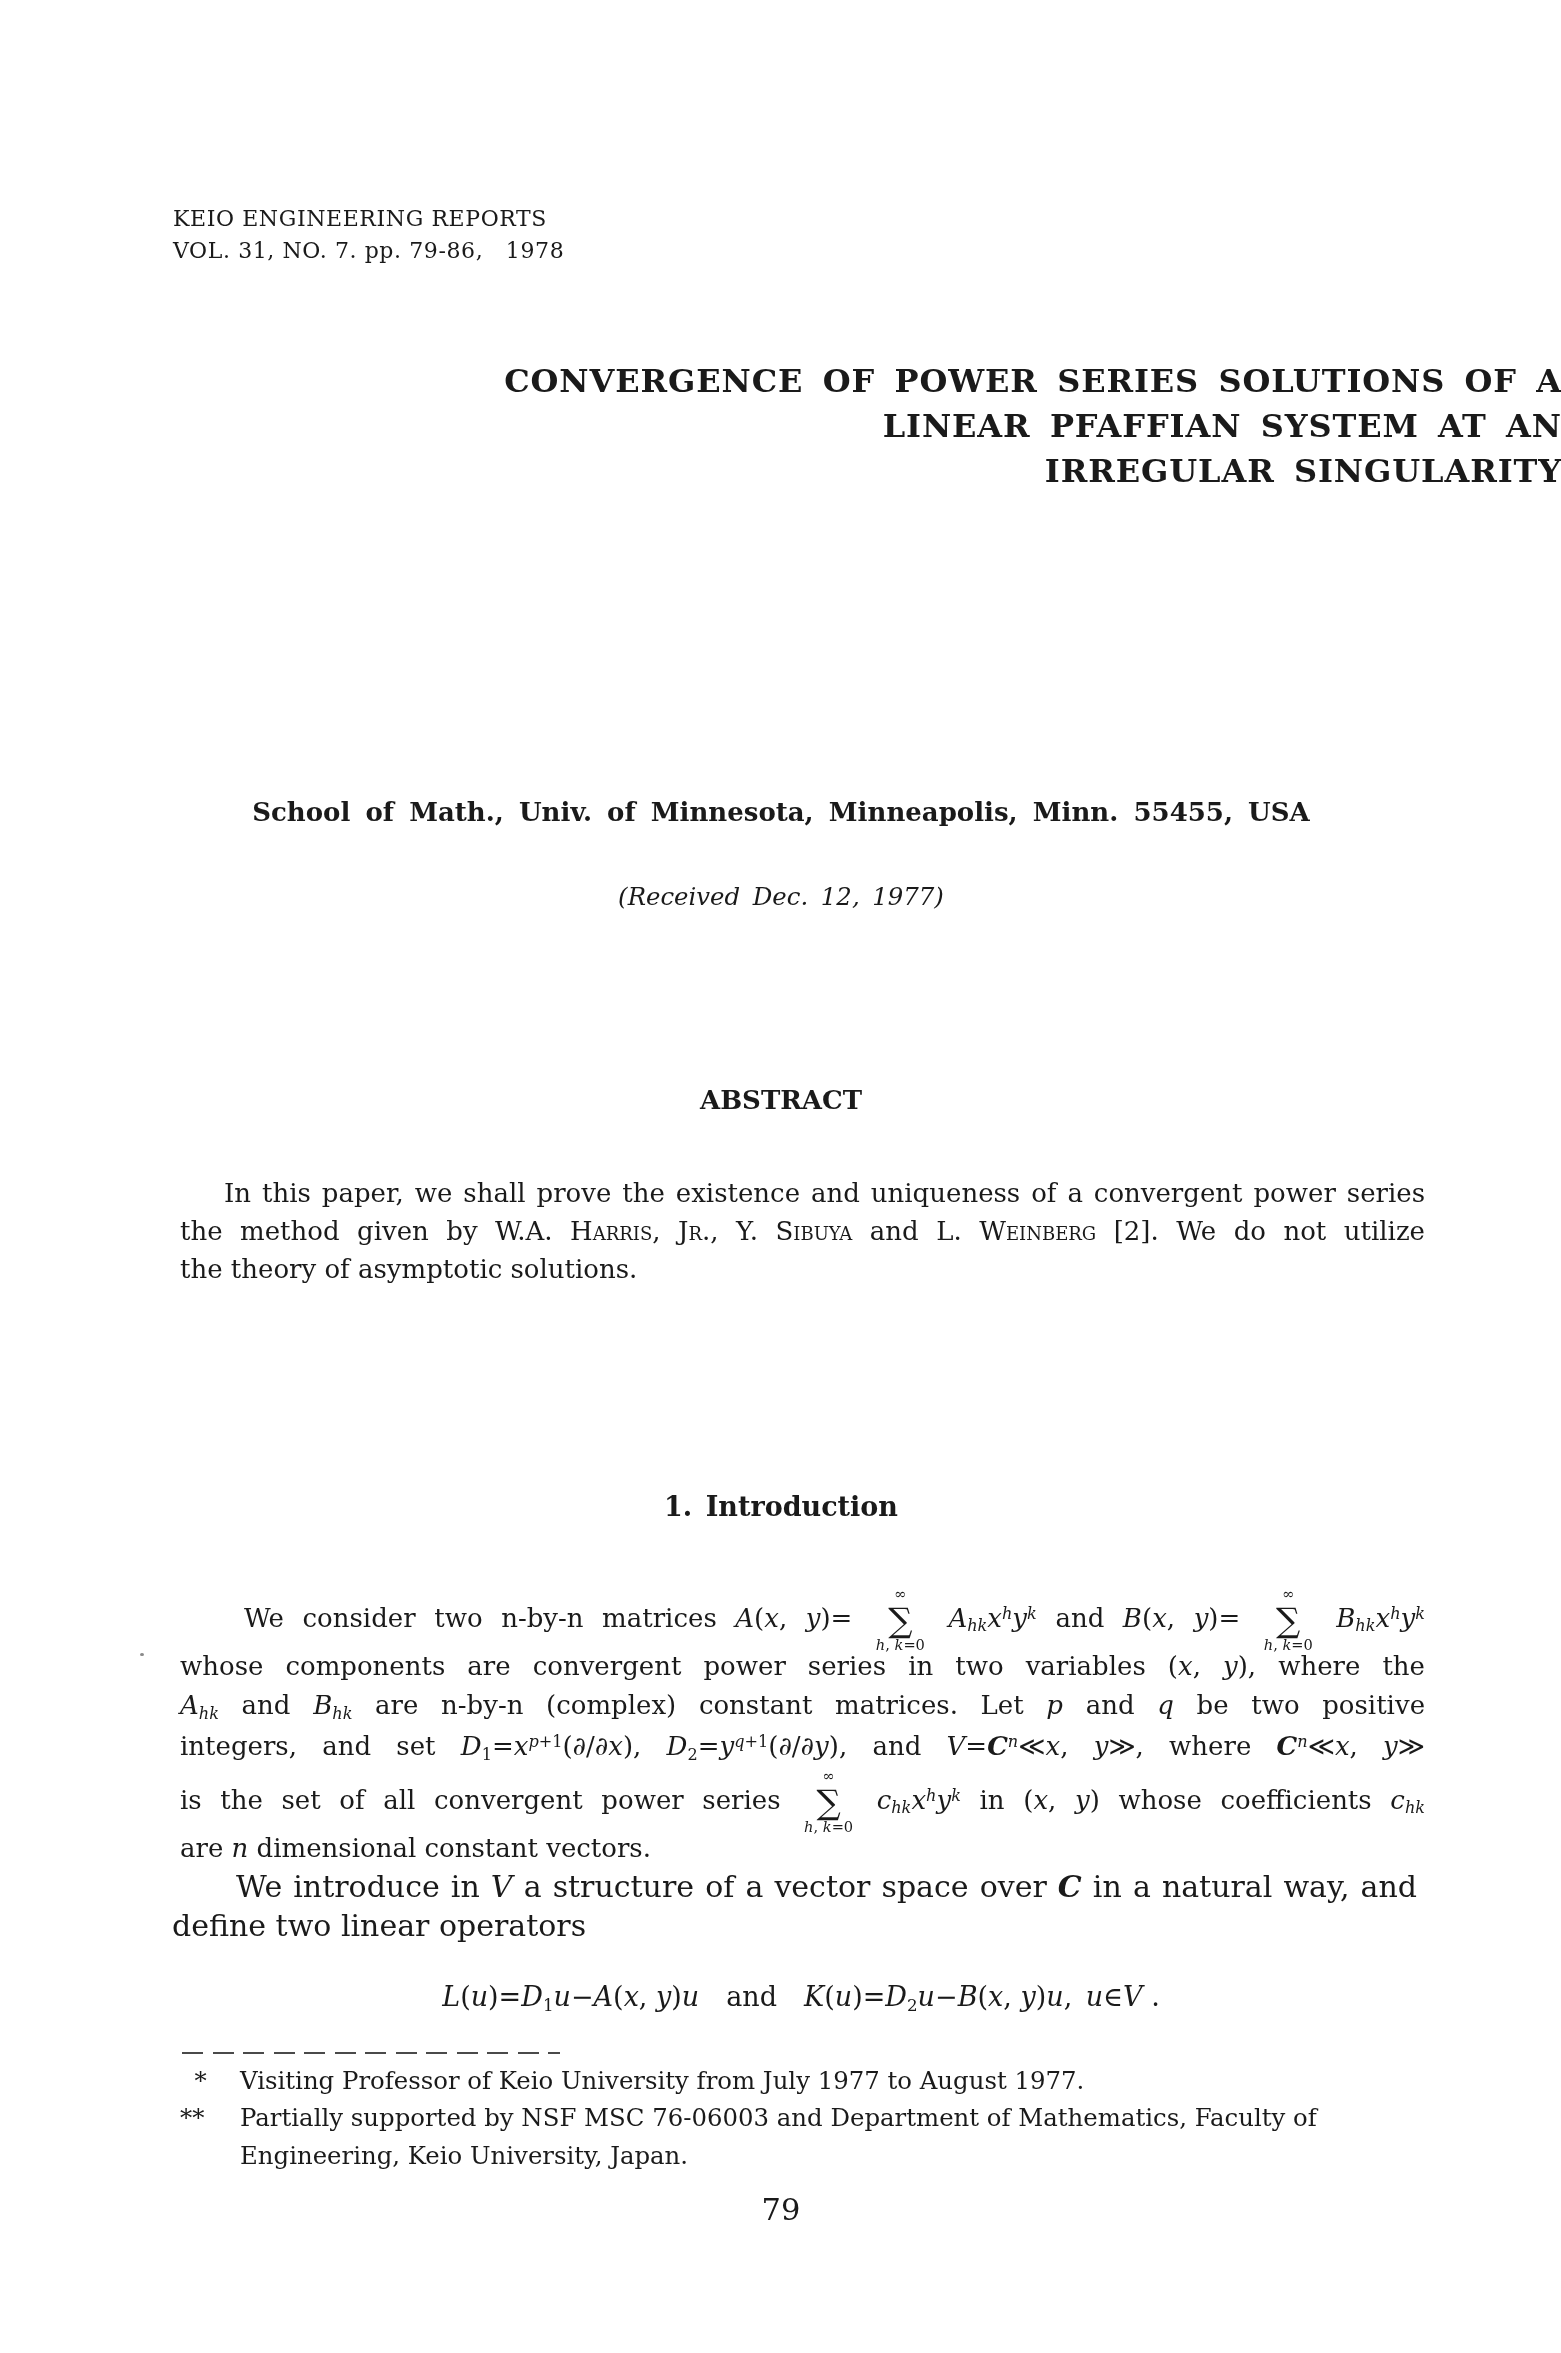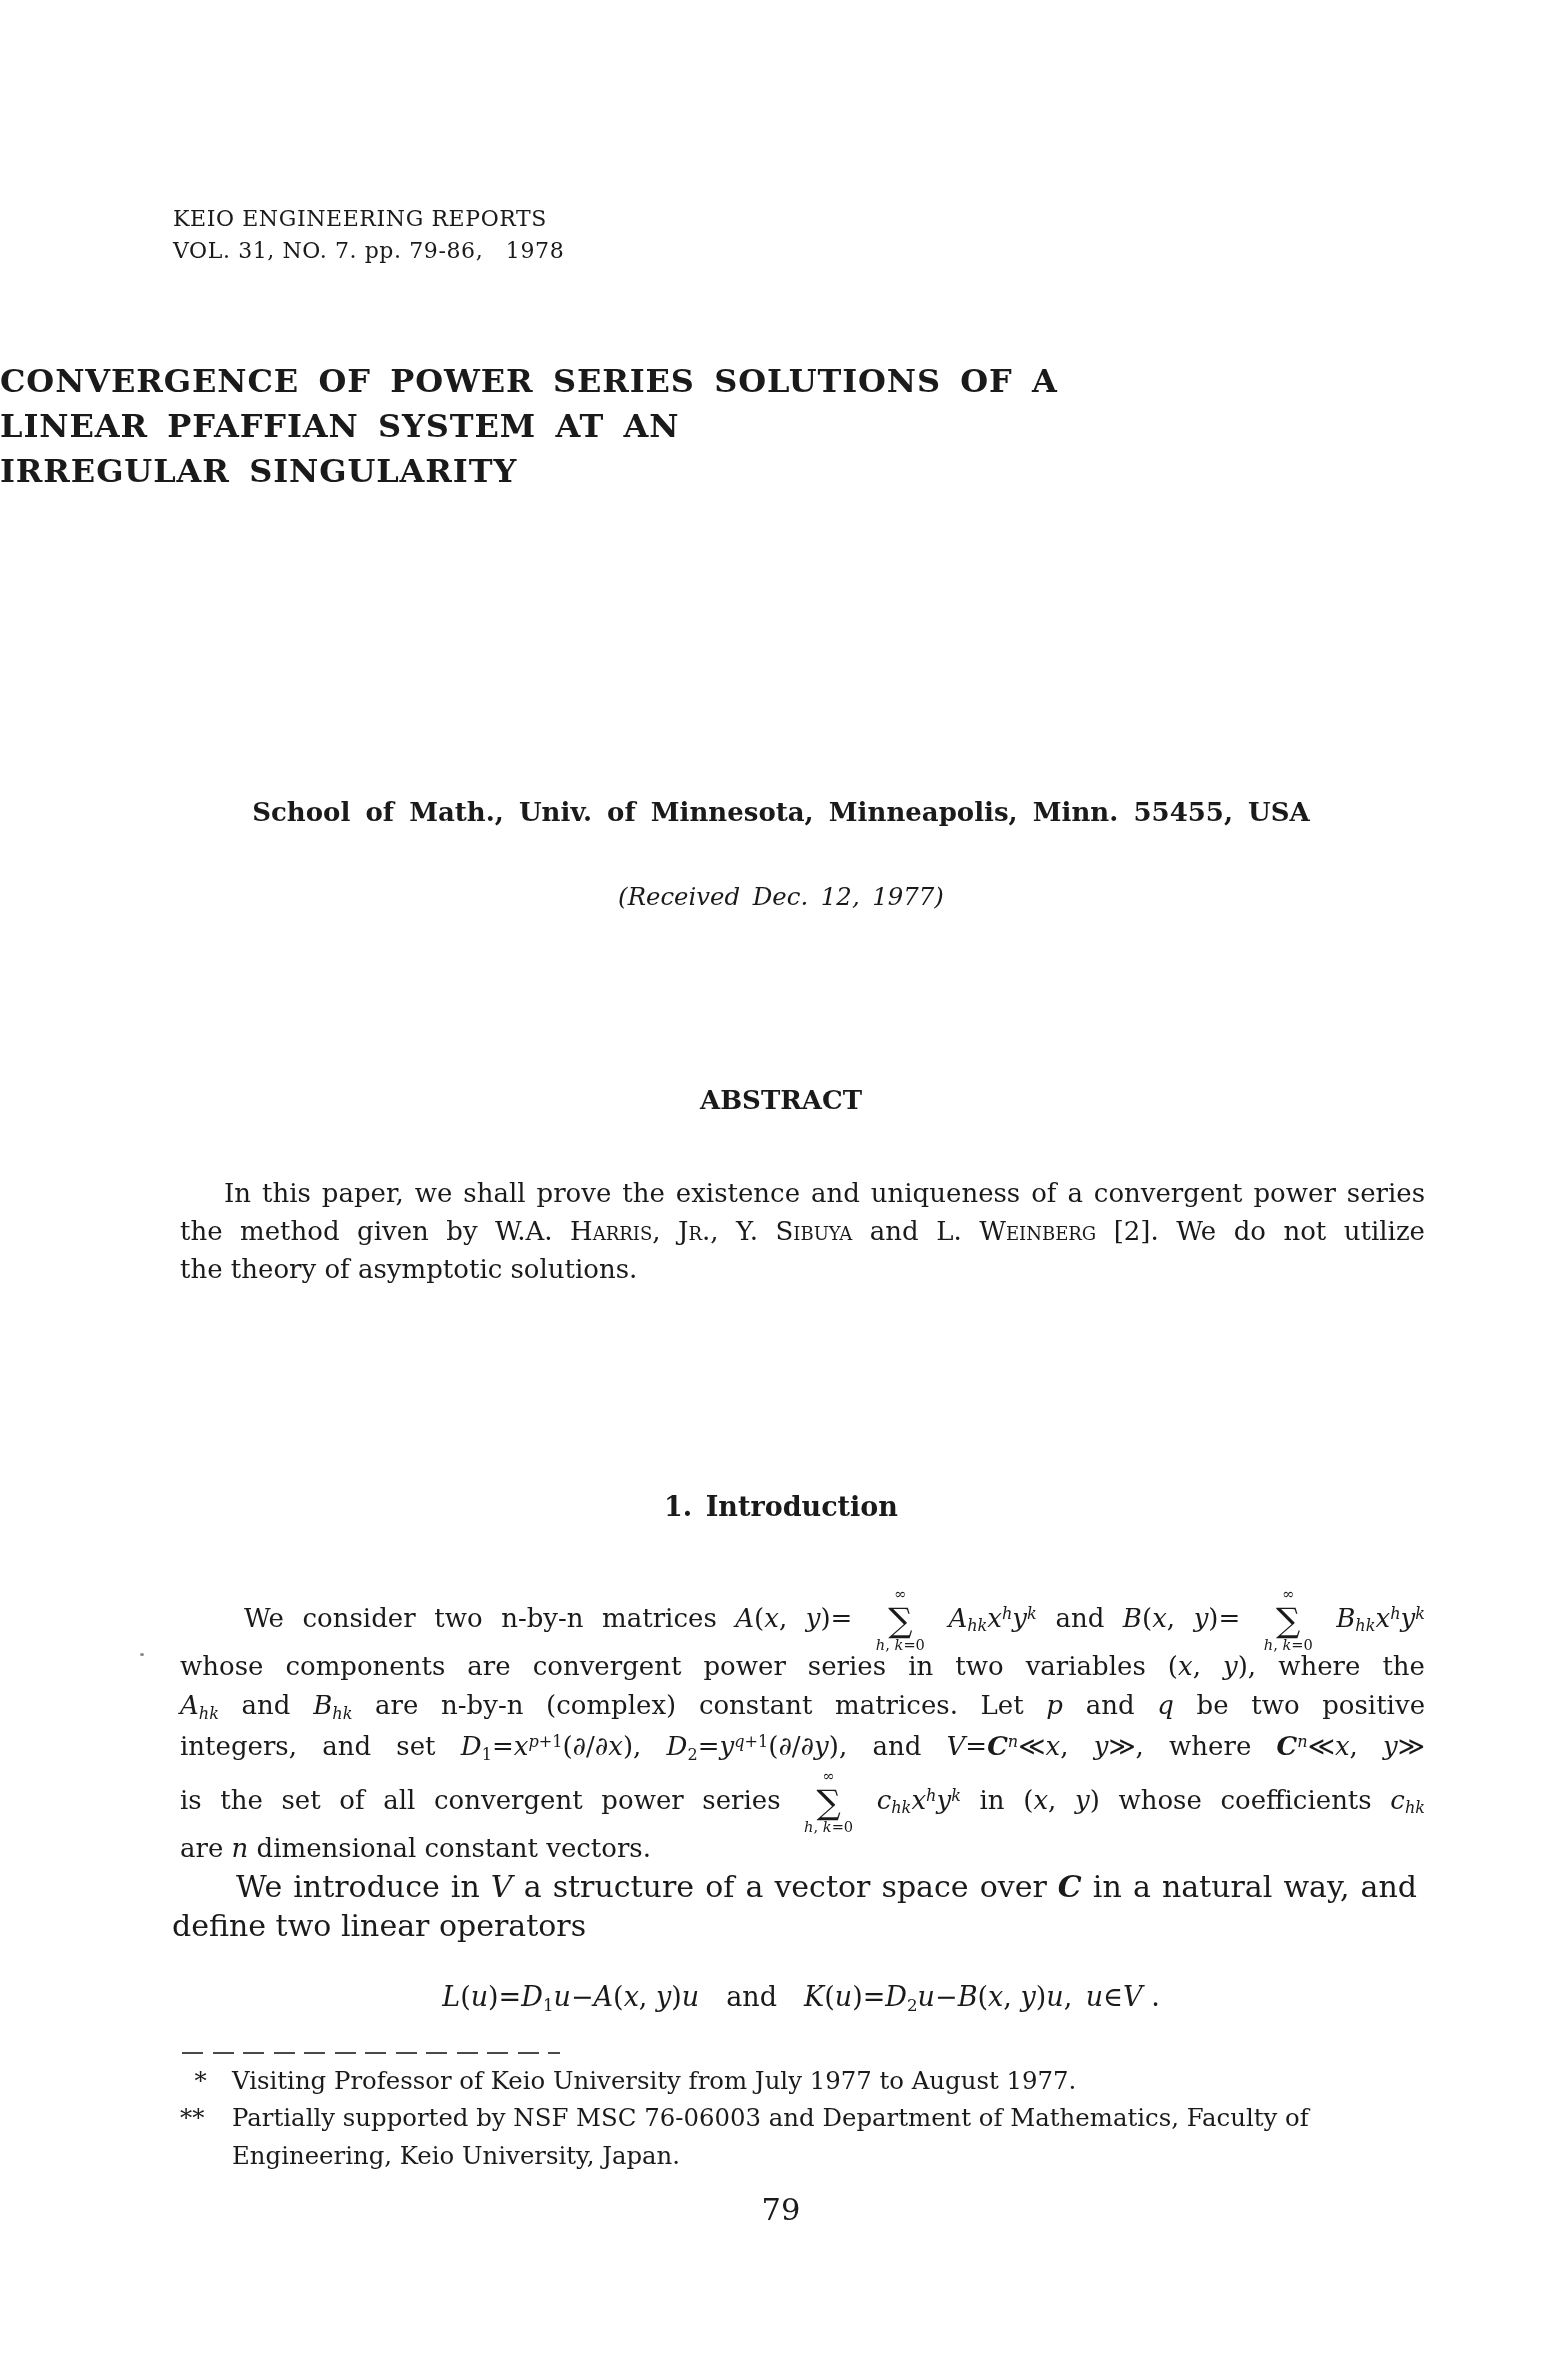--- a/index.html
+++ b/index.html
@@ -8,21 +8,21 @@
     background:#ffffff;
     font-family:"DejaVu Serif","Liberation Serif",serif;
     color:#1a1a1a;
   }
   .page{position:relative;width:1562px;height:2354px;overflow:hidden;}
 
   
   .journal{position:absolute;left:173px;top:203px;font-size:22px;line-height:32px;letter-spacing:0.6px;}
 
   
-  .title{position:absolute;left:0;right:0;top:359px;text-align:left;
+  .title{position:absolute;left:0;right:0;top:359px;text-align:right;
          font-size:32px;font-weight:bold;line-height:45px;letter-spacing:0.9px;word-spacing:7.3px;}
 
   
   .author{position:absolute;left:0;right:0;top:664px;text-align:center;
           font-size:28px;font-variant:small-caps;letter-spacing:1.8px;word-spacing:11px;}
 
   
   .affiliation{position:absolute;left:0;right:0;top:797px;text-align:center;
                font-size:26px;font-weight:bold;word-spacing:6.1px;}
 
@@ -63,21 +63,21 @@
   .sum .lim{font-size:14.6px;line-height:1.15;white-space:nowrap;}
   .sum .sig{font-size:34px;line-height:1.0;}
 
   
   .fn-rule{position:absolute;left:182px;top:2052px;width:378px;height:1.8px;
            background:repeating-linear-gradient(90deg,#4a4a4a 0 21px,transparent 21px 30.5px);}
   .footnotes{position:absolute;left:180px;top:2062px;width:1245px;font-size:24.4px;}
   .fn-row{display:flex;align-items:flex-start;}
   .fn-marker{flex:0 0 52px;line-height:37px;}
   .fn-marker.one{padding-left:14.6px;box-sizing:border-box;}
-  .fn-text{flex:1;line-height:37px;}
+  .fn-text{flex:1;line-height:37px;margin-left:8px;}
   .fn-text .fline{height:38px;line-height:38px;}
 
   
   .pageno{position:absolute;left:0;right:0;top:2193px;text-align:center;font-size:30.5px;line-height:34px;}
 
   
   .speck{position:absolute;left:140px;top:1653px;width:3.7px;height:3.1px;background:#8a8a8a;border-radius:50%;}
 </style>
 </head>
 <body>

